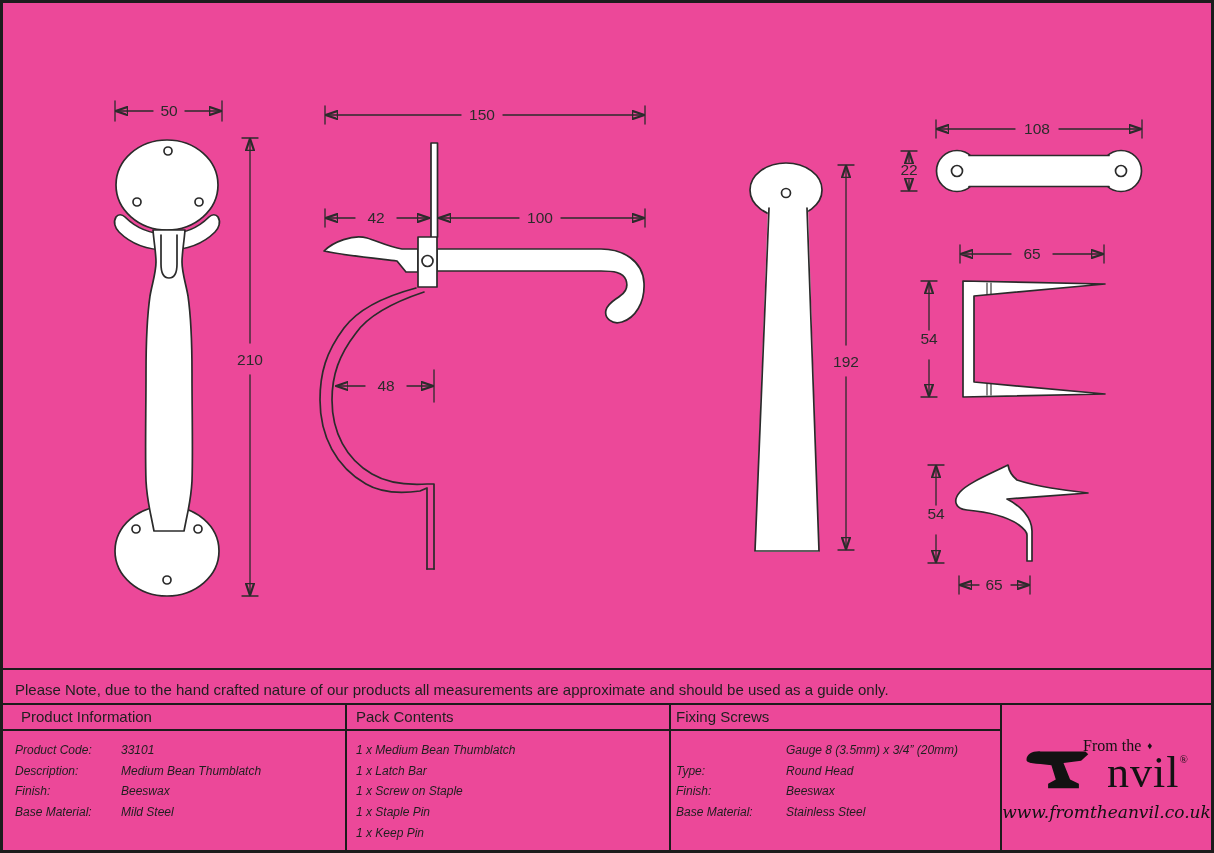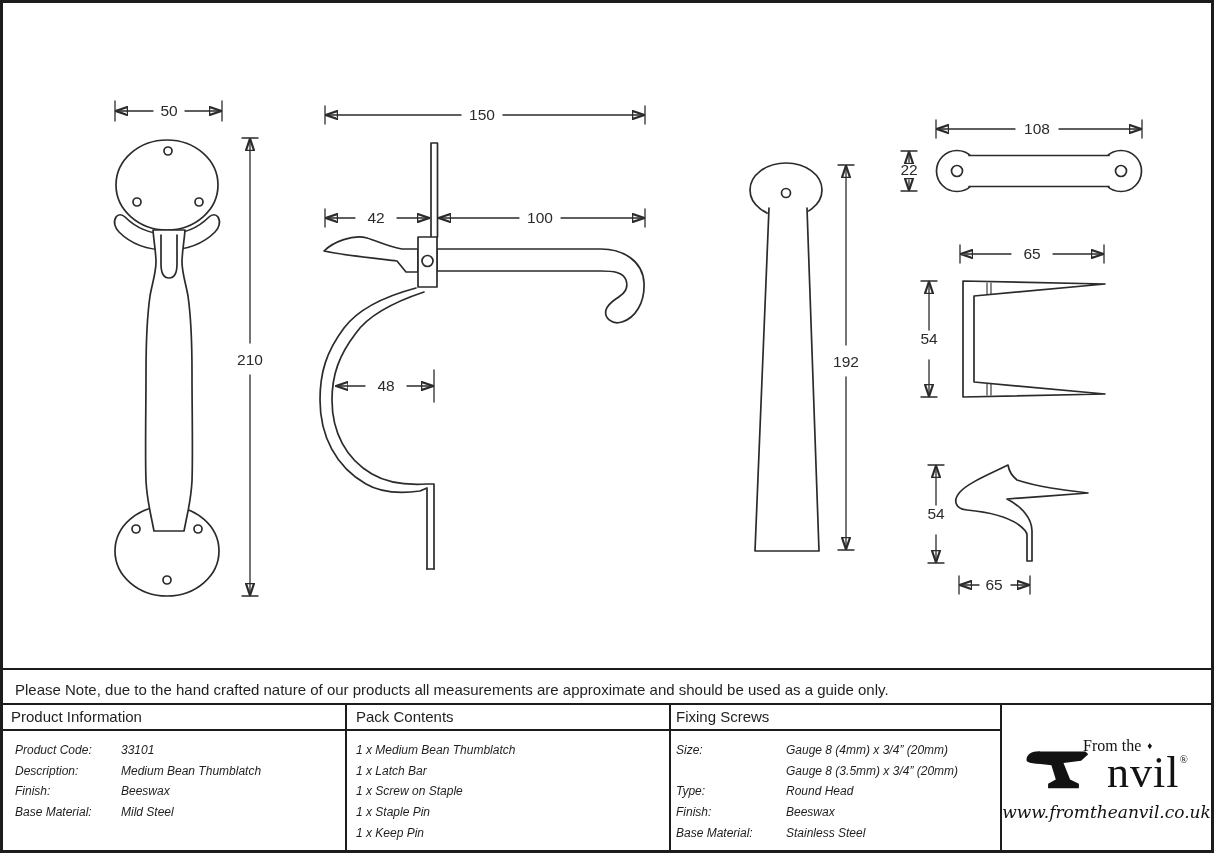--- a/index.html
+++ b/index.html
@@ -1,17 +1,17 @@
 <!DOCTYPE html>
 <html><head>
 <meta charset="utf-8">
 <style>
   html,body { margin:0; padding:0; background:#e8e8e8; }
   .page {
-    position:relative; width:1214px; height:853px; background:#ffffff;
+    position:relative; width:1214px; height:853px; background:#ec4899;
     box-sizing:border-box; border:3px solid #1c1c1c; overflow:hidden;
     font-family:"Liberation Sans", sans-serif; color:#1f1f1f;
   }
   svg.drawings { position:absolute; left:0; top:0; }
   svg.drawings path, svg.drawings line, svg.drawings rect,
   svg.drawings circle, svg.drawings ellipse {
     stroke:#2b2b2b; stroke-width:1.7; fill:none;
     stroke-linecap:round; stroke-linejoin:round;
   }
   svg.drawings .solid { fill:#ffffff; }
@@ -210,21 +210,21 @@
 
   <div class="hline" style="left:0; right:0; top:665px; height:2px;"></div>
   <div class="hline" style="left:0; right:0; top:700px; height:2px;"></div>
   <div class="hline" style="left:0; width:999px; top:726px; height:2px;"></div>
   <div class="vline" style="left:342px; top:700px; bottom:0; width:2px;"></div>
   <div class="vline" style="left:666px; top:700px; bottom:0; width:2px;"></div>
   <div class="vline" style="left:997px; top:700px; bottom:0; width:2px;"></div>
 
   <div class="note-text">Please Note, due to the hand crafted nature of our products all measurements are approximate and should be used as a guide only.</div>
 
-  <div class="cell-header" style="left:8px;">Product Information</div>
+  <div class="cell-header" style="left:18px;">Product Information</div>
   <div class="cell-header" style="left:353px;">Pack Contents</div>
   <div class="cell-header" style="left:673px;text-align:right;">Fixing Screws</div>
 
   <div class="cell-body pi" style="left:12px; width:325px;">
     <div class="kv-row">
       <span class="kv-label">Product Code:</span>
       <span class="kv-value">33101</span>
     </div>
     <div class="kv-row">
       <span class="kv-label">Description:</span>
@@ -242,24 +242,20 @@
 
   <div class="cell-body" style="left:353px; width:308px;">
     <div>1 x Medium Bean Thumblatch</div>
     <div>1 x Latch Bar</div>
     <div>1 x Screw on Staple</div>
     <div>1 x Staple Pin</div>
     <div>1 x Keep Pin</div>
   </div>
 
   <div class="cell-body fx" style="left:673px; width:320px;">
-    <div class="kv-row">
-      <span class="kv-label">Size:</span>
-      <span class="kv-value">Gauge 8 (4mm) x 3/4” (20mm)</span>
-    </div>
     <div class="kv-row">
       <span class="kv-label"></span>
       <span class="kv-value">Gauge 8 (3.5mm) x 3/4” (20mm)</span>
     </div>
     <div class="kv-row">
       <span class="kv-label">Type:</span>
       <span class="kv-value">Round Head</span>
     </div>
     <div class="kv-row">
       <span class="kv-label">Finish:</span>

